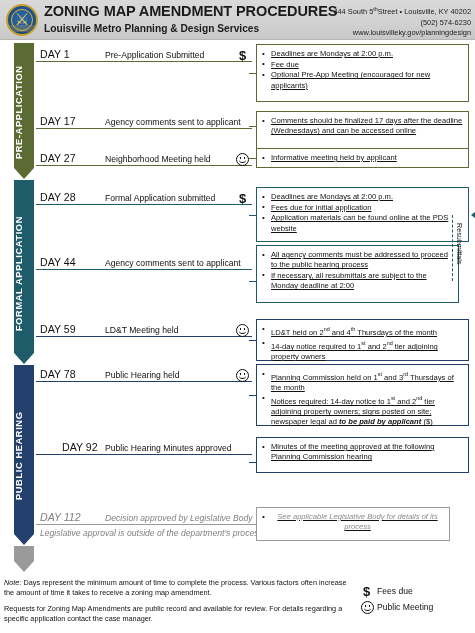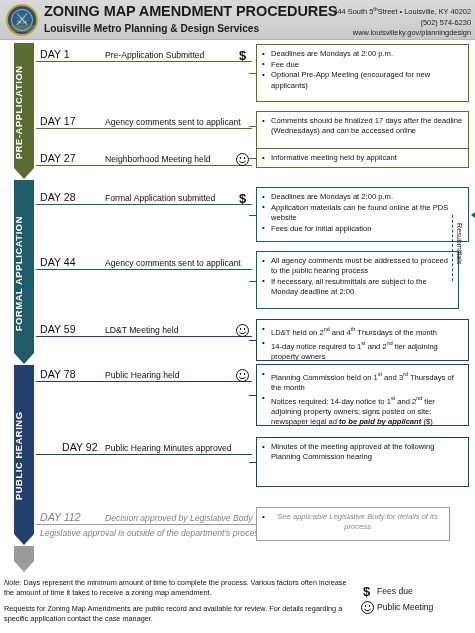--- a/index.html
+++ b/index.html
@@ -101,20 +101,21 @@
   .smiley u {
     position: absolute; left: 2.2px; right: 2.2px; top: 5.4px; height: 3.6px;
     border-bottom: 1.4px solid #111; border-radius: 0 0 7px 7px;
   }
 
   
   .box {
     position: absolute; background: #ffffff;
     border-width: 1.4px; border-style: solid;
     padding: 4px 5px 4px 5px;
+    text-decoration: underline;
   }
   .box ul { list-style: none; }
   .box li {
     position: relative; padding-left: 9px;
     font-size: 7.6px; line-height: 10.2px; color: #111;
     margin-bottom: 0.5px;
   }
   .box li::before {
     content: "\2022"; position: absolute; left: 0; top: -0.5px;
     font-size: 8px; color: #111;
@@ -229,29 +230,29 @@
       </ul>
     </div>
     <div class="stub" style="left: 249px; top: 117px; width: 7px; border-top-color: rgb(90, 107, 51);"></div>
     <div class="rowline" style="top: 163px; left: 36px; width: 216px; border-top-color: rgb(29, 92, 104);"></div>
     <div class="dayno" style="left: 40px; top: 150px;">DAY 28</div>
     <div class="daytext" style="left: 105px; top: 152px;">Formal Application submitted</div>
     <div class="money" style="left: 239px; top: 151px;">$</div>
     <div class="box" style="left: 256px; top: 146px; width: 213px; height: 55px; border-color: rgb(29, 92, 104);">
       <ul>
         <li>Deadlines are Mondays at 2:00 p.m.</li>
+        <li>Fees due for initial application</li>
         <li>Application materials can be found online at the PDS website</li>
-        <li>Fees due for initial application</li>
       </ul>
     </div>
     <div class="stub" style="left: 249px; top: 173.5px; width: 7px; border-top-color: rgb(29, 92, 104);"></div>
     <div class="rowline" style="top: 228px; left: 36px; width: 216px; border-top-color: rgb(29, 92, 104);"></div>
     <div class="dayno" style="left: 40px; top: 215px;">DAY 44</div>
     <div class="daytext" style="left: 105px; top: 217px;">Agency comments sent to applicant</div>
-    <div class="box" style="left: 256px; top: 210px; width: 203px; height: 58px; border-color: rgb(29, 92, 104);">
+    <div class="box" style="left: 256px; top: 204px; width: 203px; height: 58px; border-color: rgb(29, 92, 104);">
       <ul>
         <li>All agency comments must be addressed to proceed to the public hearing process</li>
         <li>If necessary, all resubmittals are subject to the Monday deadline at 2:00</li>
       </ul>
     </div>
     <div class="stub" style="left: 249px; top: 240px; width: 7px; border-top-color: rgb(29, 92, 104);"></div>
     <div class="rowline" style="top: 295px; left: 36px; width: 216px; border-top-color: rgb(34, 64, 107);"></div>
     <div class="dayno" style="left: 40px; top: 282px;">DAY 59</div>
     <div class="daytext" style="left: 105px; top: 284px;">LD&amp;T Meeting held</div>
     <div class="smiley" style="left: 236px; top: 283px;">
@@ -277,21 +278,21 @@
     <div class="box" style="left: 256px; top: 323px; width: 213px; height: 62px; border-color: rgb(34, 64, 107);">
       <ul>
         <li>Planning Commission held on 1<span class="sup">st</span> and 3<span class="sup">rd</span> Thursdays of the month</li>
         <li>Notices required: 14-day notice to 1<span class="sup">st</span> and 2<span class="sup">nd</span> tier adjoining property owners; signs posted on site; newspaper legal ad <span class="bi">to be paid by applicant</span> ($)</li>
       </ul>
     </div>
     <div class="stub" style="left: 249px; top: 354px; width: 7px; border-top-color: rgb(34, 64, 107);"></div>
     <div class="rowline" style="top: 413px; left: 36px; width: 216px; border-top-color: rgb(34, 64, 107);"></div>
     <div class="dayno" style="left: 40px; top: 400px; padding-left: 22px;">DAY 92</div>
     <div class="daytext" style="left: 105px; top: 402px;">Public Hearing Minutes approved</div>
-    <div class="box" style="left: 256px; top: 396px; width: 213px; height: 50px; border-color: rgb(34, 64, 107);">
+    <div class="box" style="left: 256px; top: 396px; width: 213px; height: 36px; border-color: rgb(34, 64, 107);">
       <ul>
         <li>Minutes of the meeting approved at the following Planning Commission hearing</li>
       </ul>
     </div>
     <div class="stub" style="left: 249px; top: 421px; width: 7px; border-top-color: rgb(34, 64, 107);"></div>
     <div class="rowline" style="top: 483px; left: 36px; width: 216px; border-top-color: rgb(154, 154, 154);"></div>
     <div class="dayno italic-grey" style="left: 40px; top: 470px;">DAY 112</div>
     <div class="daytext italic-grey" style="left: 105px; top: 472px;">Decision approved by Legislative Body</div>
     <div class="daytext italic-grey" style="left: 40px; top: 487px;">Legislative approval is outside of the department's process</div>
     <div class="box grey" style="left: 256px; top: 466px; width: 194px; height: 34px; border-color: rgb(154, 154, 154); text-align: center;">

